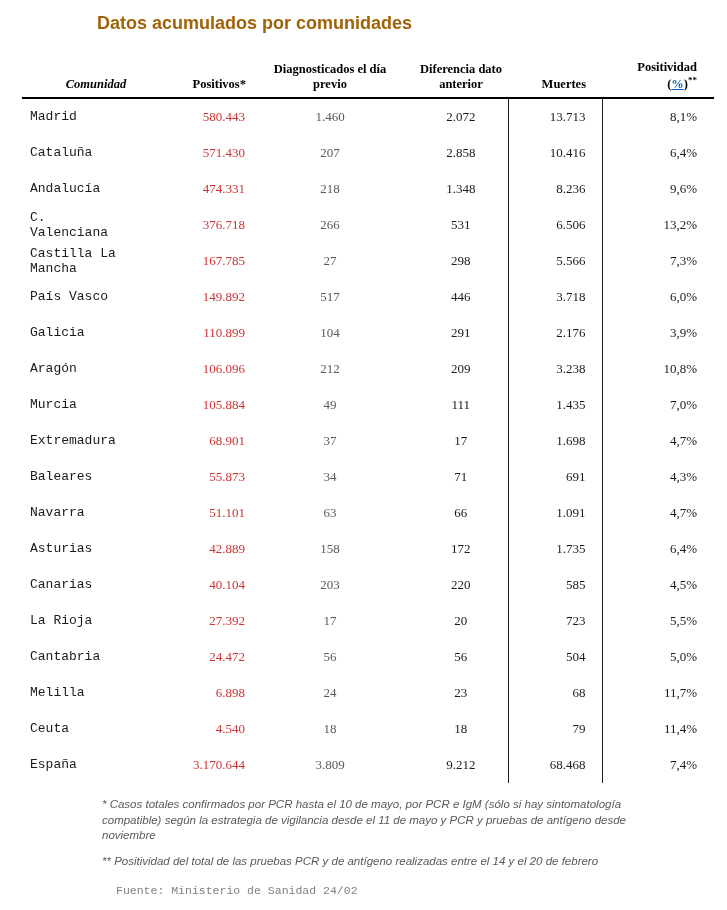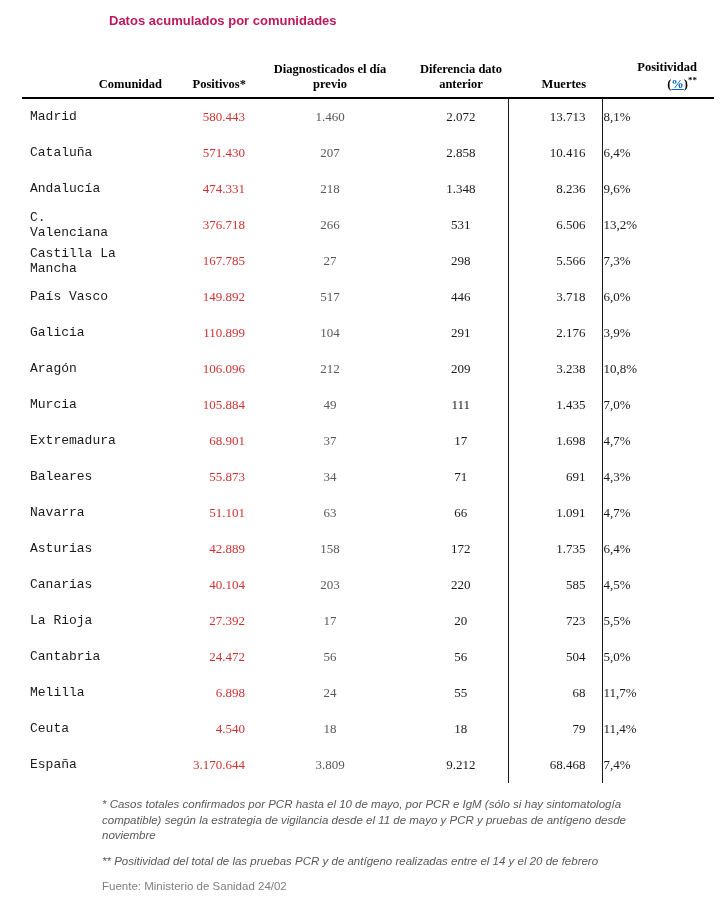--- a/index.html
+++ b/index.html
@@ -4,57 +4,57 @@
 <style>
   html,body { margin:0; padding:0; background:#fff; }
   .page {
     position:relative; width:727px; height:910px; background:#fff;
     font-family:"Liberation Serif","DejaVu Serif",serif; color:#1a1a1a;
     overflow:hidden;
   }
   .title {
     position:absolute; left:97px; top:13px;
     font-family:"Liberation Sans","DejaVu Sans",sans-serif;
-    font-weight:bold; font-size:13px; color:#be185d; letter-spacing:0;margin-left:12px;
+    font-weight:bold; font-size:18px; color:#a16207; letter-spacing:0;
   }
   .table-wrap { position:absolute; left:22px; top:50px; width:692px; }
   table.data {
     border-collapse:collapse; table-layout:fixed; width:692px;
     font-size:13px; color:#1a1a1a;
   }
   col.c0{width:140px} col.c1{width:84px} col.c2{width:168px}
   col.c3{width:94px}  col.c4{width:94px} col.c5{width:112px}
   thead th {
     font-weight:bold; font-size:12.5px; vertical-align:bottom;
     height:42px; padding:0 0 5px 0; border-bottom:2px solid #000;
     line-height:1.2; color:#000;
   }
-  .th-left{text-align:right; padding-left:8px;}
+  .th-left{text-align:center; padding-left:8px;font-style:italic;}
   .th-center{text-align:center;}
   .th-right{text-align:right;}
   .th-narrow{max-width:118px; margin:0 auto;}
   .th-muertes{padding-right:16px;}
   .th-positividad{padding-right:17px;}
   .pct-link{ color:var(--link_blue,#0645ad); text-decoration:underline; cursor:pointer; }
   thead sup{ font-size:9px; }
   tbody td { height:34px; vertical-align:middle; line-height:1.18; }
   td.col-comunidad { text-align:left; padding-left:8px;font-family:Liberation Mono, monospace; }
   td.col-comunidad .name-inner { max-width:100px; }
   td.col-positivos { text-align:right; padding-right:1px; color:var(--positivos_red,#cc3333); }
   td.col-diagnosticados { text-align:center; color:var(--diagnosticados_gray,#595959); }
   td.col-diferencia { text-align:center; }
   td.col-muertes { text-align:right; padding-right:16px; border-left:1px solid #1a1a1a; }
-  td.col-positividad { padding-right:17px; border-left:1px solid #1a1a1a; }
+  td.col-positividad { text-align:right; padding-right:17px; border-left:1px solid #1a1a1a; }
   .footnotes {
     position:absolute; left:102px; top:797px; width:552px;
     font-family:"Liberation Sans","DejaVu Sans",sans-serif;
     font-size:11.5px; line-height:15.5px; color:#595959;
   }
   .footnote { font-style:italic; margin:0 0 10px 0; }
-  .fuente { font-style:normal; color:#7f7f7f; margin:0; }
+  .fuente { font-style:normal; color:#7f7f7f; margin:14px;font-family:Liberation Mono, monospace; }
 </style>
 </head>
 <body>
 
 <div class="page">
 
   <div class="title">Datos acumulados por comunidades</div>
 
   <div class="table-wrap">
     <table class="data">
@@ -245,21 +245,21 @@
             <td class="col-diferencia">56</td>
             <td class="col-muertes">504</td>
             <td class="col-positividad">5,0%</td>
           </tr>
           <tr>
             <td class="col-comunidad">
               <div class="name-inner">Melilla</div>
             </td>
             <td class="col-positivos">6.898</td>
             <td class="col-diagnosticados">24</td>
-            <td class="col-diferencia">55</td>
+            <td class="col-diferencia">23</td>
             <td class="col-muertes">68</td>
             <td class="col-positividad">11,7%</td>
           </tr>
           <tr>
             <td class="col-comunidad">
               <div class="name-inner">Ceuta</div>
             </td>
             <td class="col-positivos">4.540</td>
             <td class="col-diagnosticados">18</td>
             <td class="col-diferencia">18</td>

